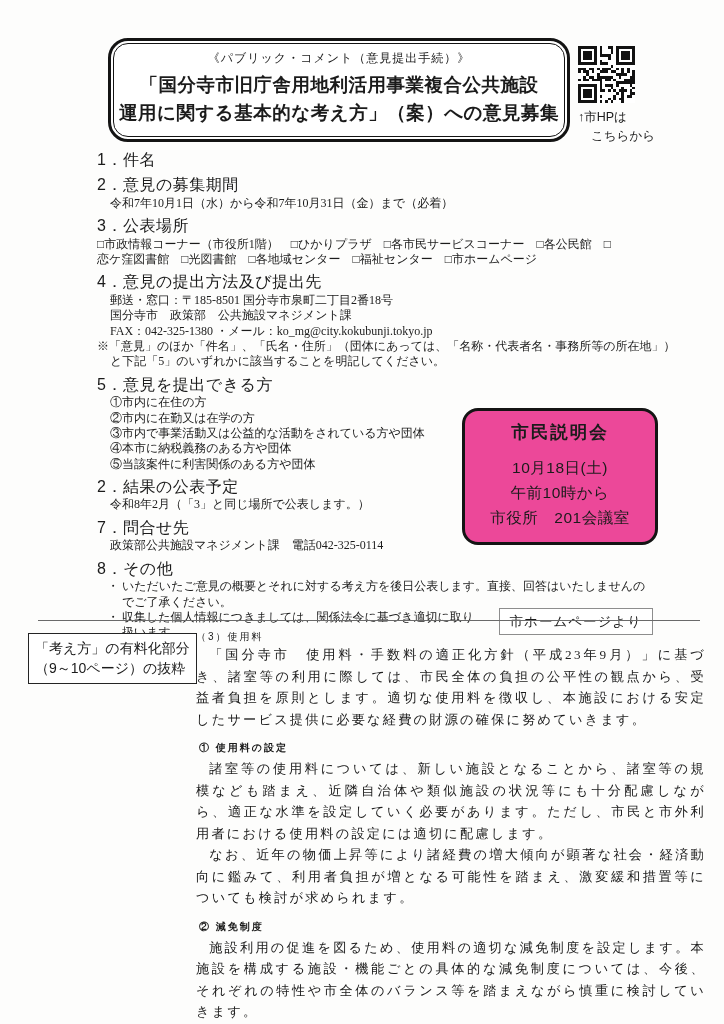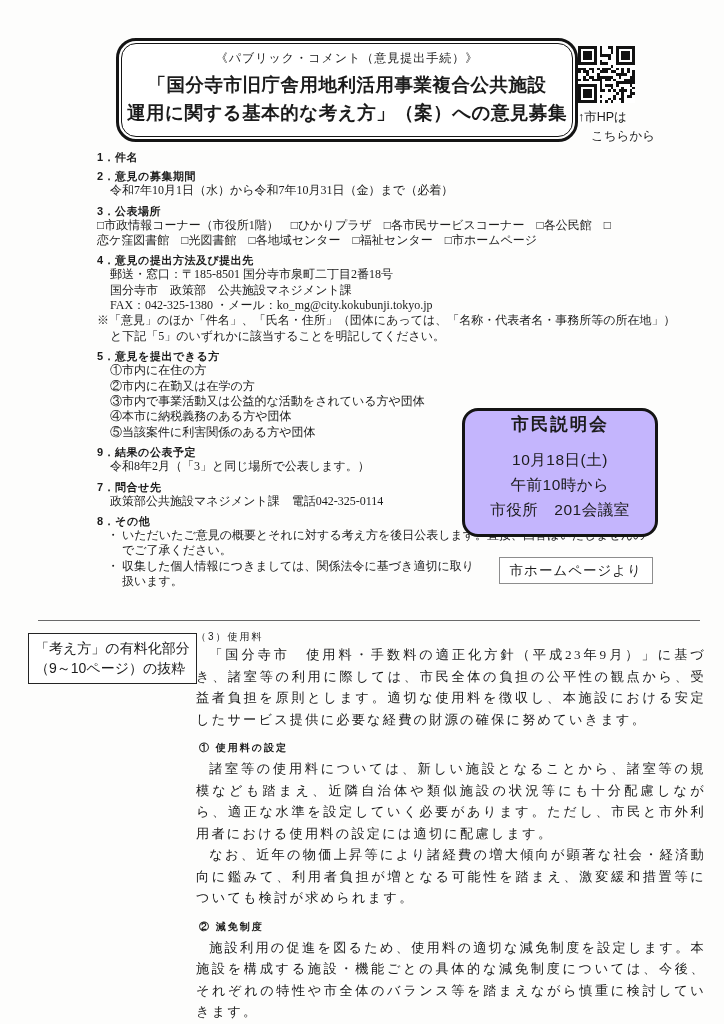--- a/index.html
+++ b/index.html
@@ -4,49 +4,49 @@
 <style>
   html,body{margin:0;padding:0;background:#ffffff;}
   .page{
     position:relative;width:724px;height:1024px;overflow:hidden;
     background:#fdfdfc;color:#1b1b1b;
     font-family:"Liberation Sans",sans-serif;
   }
   .nowrap{white-space:nowrap;}
 
   
-  .title-box{position:absolute;left:116px;top:38px;width:452px;
+  .title-box{position:absolute;left:108px;top:38px;width:452px;
     border:3px solid #141414;border-radius:20px;padding:2px;background:#fff;}
   .title-box-inner{border:1.5px solid #141414;border-radius:15px;text-align:center;padding:6px 4px 9px;}
   .title-sub{font-size:12px;letter-spacing:1px;margin-bottom:4px;}
   .title-main{font-size:18.5px;font-weight:bold;letter-spacing:.5px;line-height:1.5;}
 
   
   .qr-block{position:absolute;left:578px;top:46px;width:120px;}
   .qr-svg{width:57px;height:57px;display:block;shape-rendering:crispEdges;}
   .qr-caption{font-size:12.5px;line-height:1.55;margin-top:5px;}
   .qr-caption .ind{padding-left:13px;}
 
   
   .sections{position:absolute;left:97px;top:150px;width:556px;font-size:12px;line-height:1.28;}
   .sec{margin-bottom:5px;}
-  .sec-h{font-weight:bold;font-size:11px;letter-spacing:.5px;}
+  .sec-h{font-weight:normal;font-size:16px;letter-spacing:.5px;}
   .sec-body{font-family:"Liberation Serif","DejaVu Serif",serif;padding-left:13px;}
   .sec-body.flush{padding-left:0;}
   .bullet-row{display:flex;padding-left:10px;font-family:"Liberation Serif","DejaVu Serif",serif;}
   .bullet-mark{width:15px;flex:none;}
   .bullet-text{flex:1;}
   .bullet2{align-items:flex-start;}
   .homepage-box{display:inline-block;border:1px solid #8d8d8d;background:#fff;
     font-family:"Liberation Sans",sans-serif;font-size:13.5px;letter-spacing:1px;
     padding:4px 10px;margin-left:24px;margin-top:-2px;flex:none;}
 
   
-  .briefing-box{position:absolute;left:462px;top:408px;width:182px;background:#c4b5fd;
-    border:3px solid #141414;border-radius:16px;text-align:center;padding:1px 4px 12px;}
+  .briefing-box{position:absolute;left:462px;top:408px;width:182px;background:#ec4899;
+    border:3px solid #141414;border-radius:16px;text-align:center;padding:9px 4px 12px;}
   .briefing-title{font-size:17.5px;font-weight:bold;letter-spacing:2px;margin-bottom:11px;}
   .briefing-line{font-size:15.5px;line-height:1.62;letter-spacing:.5px;}
 
   
   .divider{position:absolute;left:38px;top:620px;width:662px;border-top:1.5px solid #6a6a6a;}
 
   
   .excerpt-label{position:absolute;left:28px;top:633px;border:1.6px solid #242424;background:#fff;
     padding:4px 6px;font-size:14px;line-height:1.45;letter-spacing:0;white-space:nowrap;}
   .excerpt{position:absolute;left:196px;top:630px;width:510px;}
@@ -233,21 +233,21 @@
     <div class="sec">
       <div class="sec-h">5．意見を提出できる方</div>
       <div class="sec-body nowrap">①市内に在住の方</div>
       <div class="sec-body nowrap">②市内に在勤又は在学の方</div>
       <div class="sec-body nowrap">③市内で事業活動又は公益的な活動をされている方や団体</div>
       <div class="sec-body nowrap">④本市に納税義務のある方や団体</div>
       <div class="sec-body nowrap">⑤当該案件に利害関係のある方や団体</div>
     </div>
 
     <div class="sec">
-      <div class="sec-h">9．結果の公表予定</div>
+      <div class="sec-h">2．結果の公表予定</div>
       <div class="sec-body nowrap">令和8年2月（「3」と同じ場所で公表します。）</div>
     </div>
 
     <div class="sec">
       <div class="sec-h">7．問合せ先</div>
       <div class="sec-body nowrap">政策部公共施設マネジメント課　電話042-325-0114</div>
     </div>
 
     <div class="sec">
       <div class="sec-h">8．その他</div>

